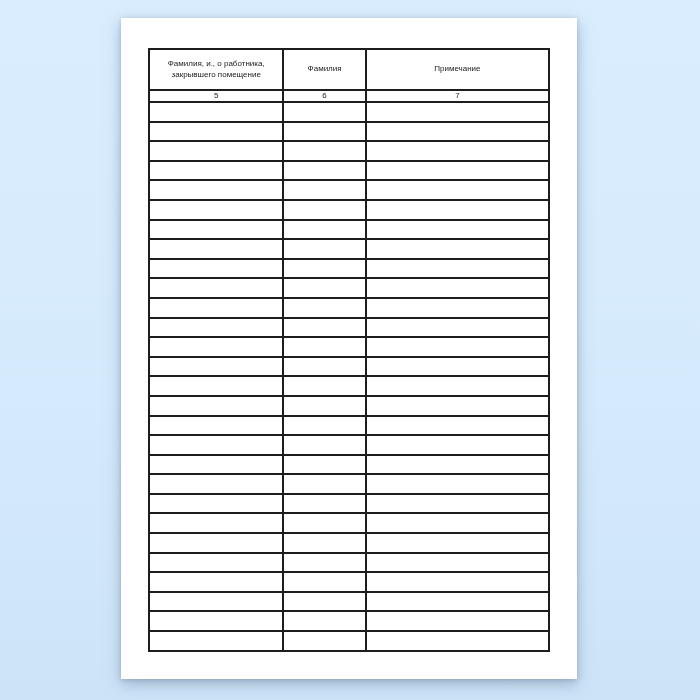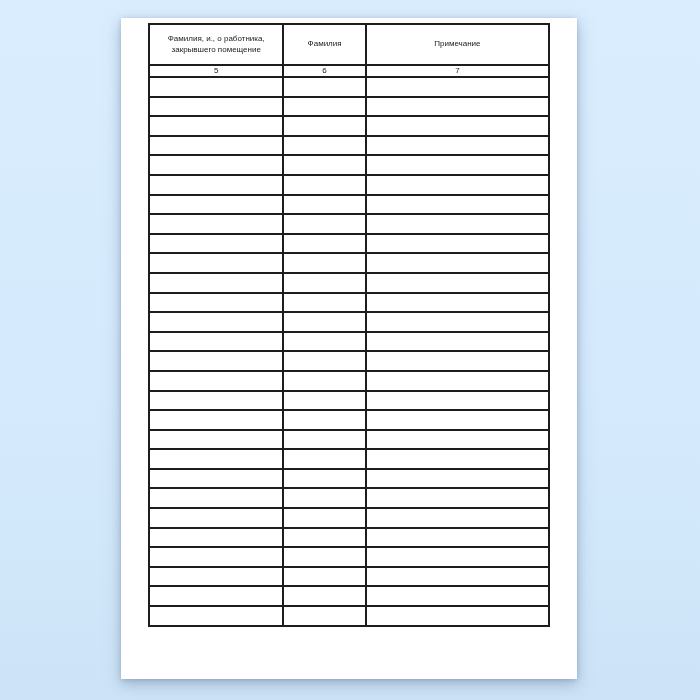--- a/index.html
+++ b/index.html
@@ -24,21 +24,21 @@
     top: 18px;
     width: 456px;
     height: 661px;
     background: #ffffff;
     box-shadow: 0 5px 14px rgba(108, 130, 160, 0.50),
                 0 1px 4px rgba(108, 130, 160, 0.35);
   }
   table.journal {
     position: absolute;
     left: 27px;
-    top: 5px;
+    top: 30px;
     width: 402px;
     border-collapse: collapse;
     table-layout: fixed;
   }
   table.journal th,
   table.journal td {
     border: 2px solid #1d1d1d;
     padding: 0;
     margin: 0;
     overflow: hidden;

